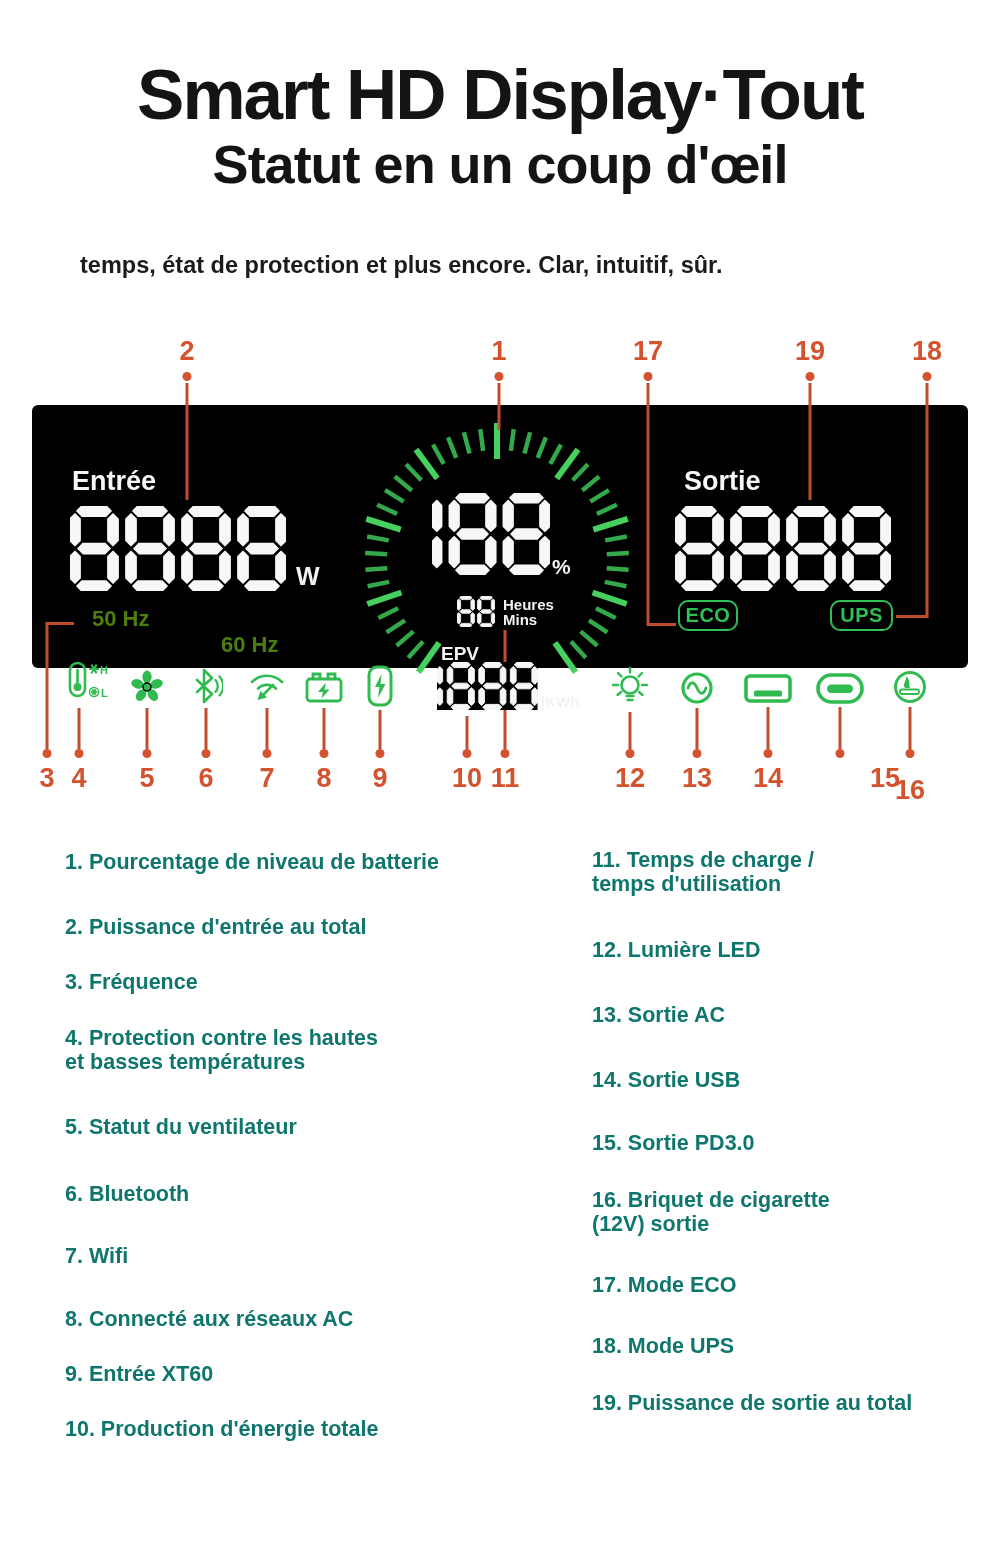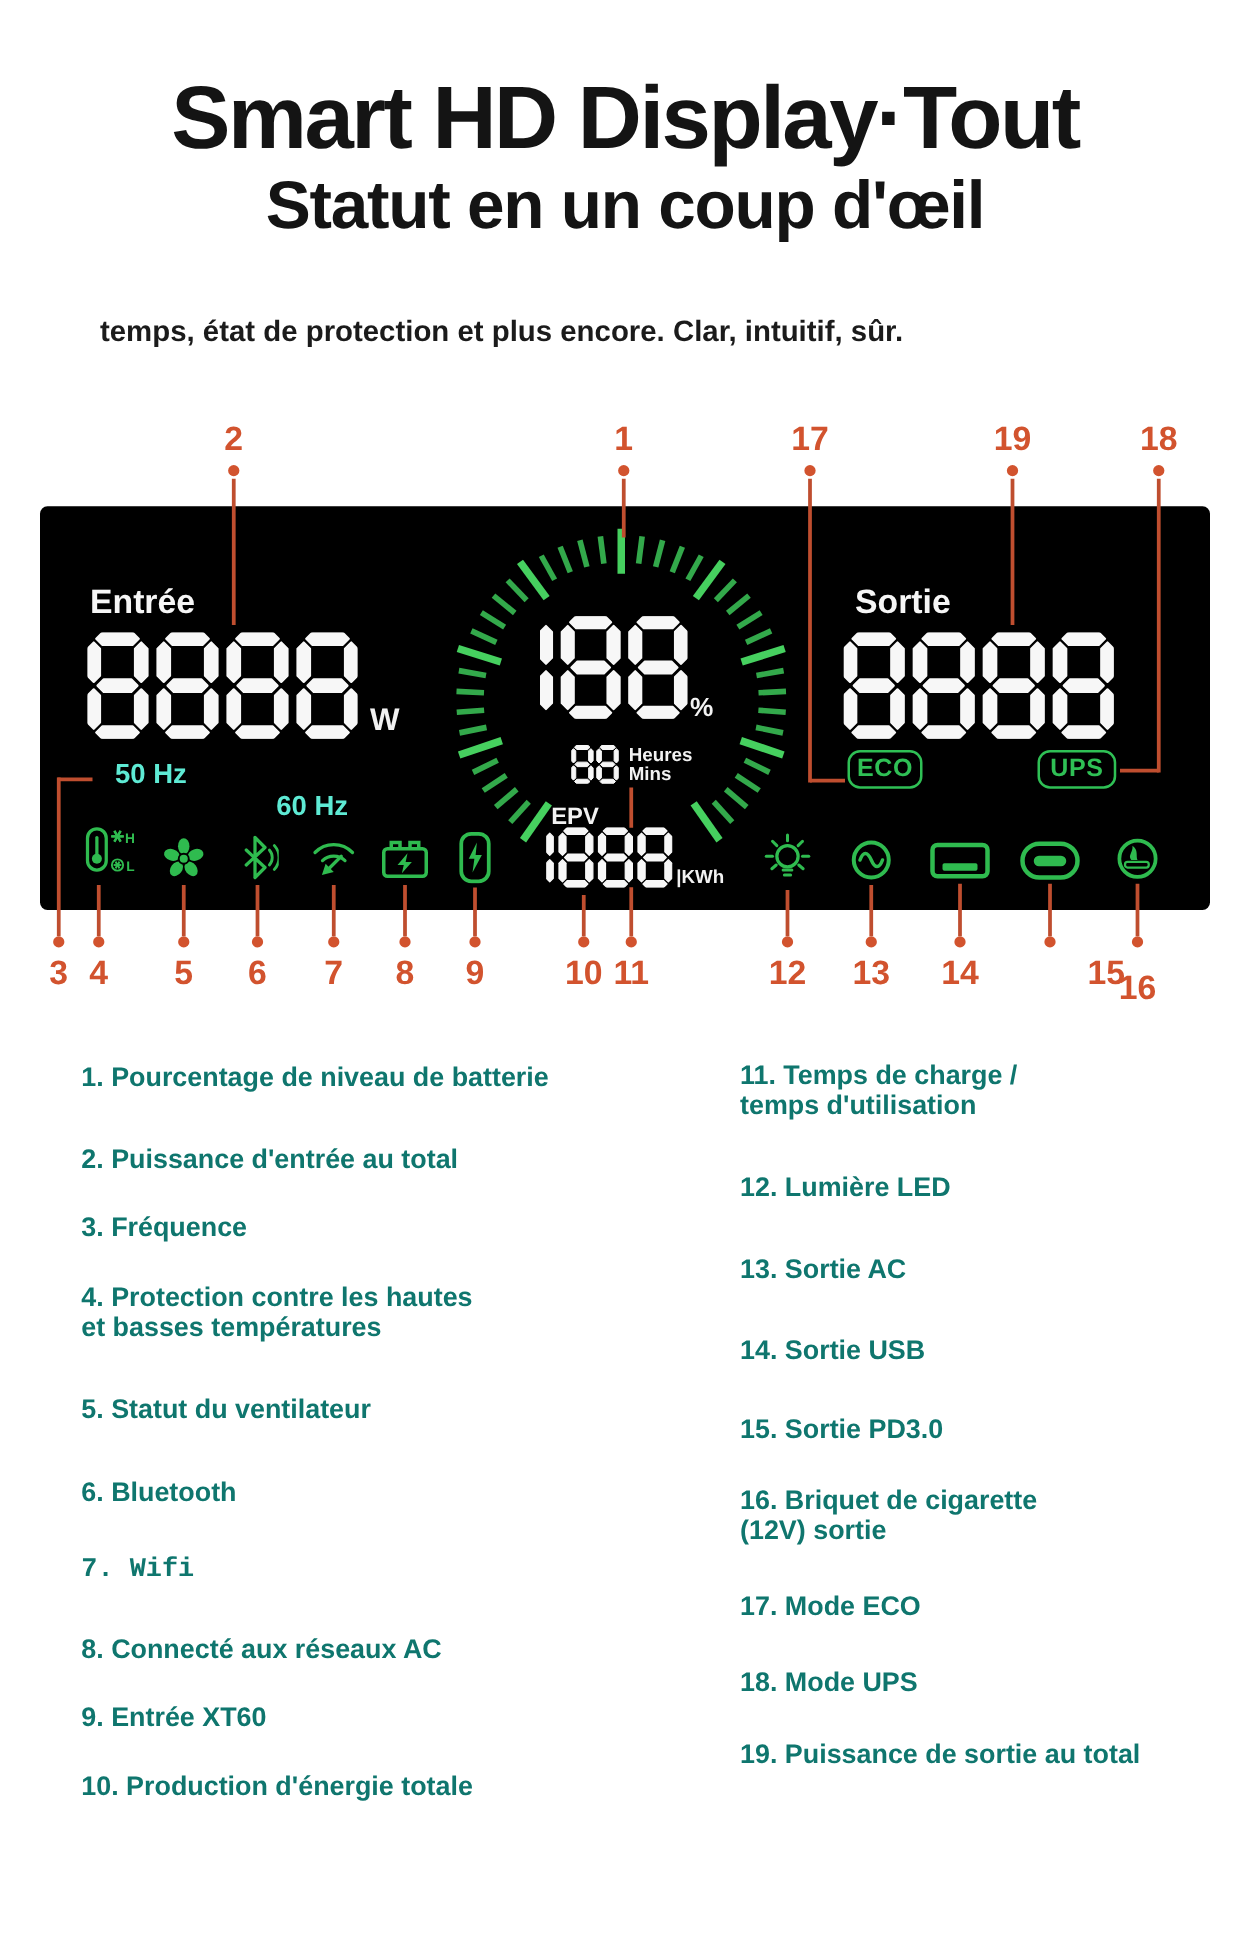--- a/index.html
+++ b/index.html
@@ -6,25 +6,25 @@
   .stage{position:relative;width:1000px;height:1547px;background:#ffffff;
          font-family:"Liberation Sans",sans-serif;overflow:hidden;}
   
   .t1{position:absolute;left:0;right:0;top:54px;text-align:center;
       font-size:71px;font-weight:700;letter-spacing:-2px;color:#141414;}
   .t2{position:absolute;left:0;right:0;top:133px;text-align:center;
       font-size:54px;font-weight:700;letter-spacing:-1px;color:#141414;}
   .desc{position:absolute;left:80px;top:222px;width:860px;
         font-size:23.5px;font-weight:700;color:#1b1b1b;line-height:1.22;}
   
-  .panel{position:absolute;left:32px;top:405px;width:936px;height:323px;
+  .panel{position:absolute;left:32px;top:405px;width:936px;height:263px;
          background:#000;border-radius:6px;}
   .abs{position:absolute;}
   .lbl{position:absolute;color:#f6f6f6;font-weight:700;font-size:27px;z-index:2;}
-  .hz{position:absolute;color:#5eead4;font-weight:700;font-size:22px;z-index:2;}
+  .hz{position:absolute;color:#4d7c0f;font-weight:700;font-size:22px;z-index:2;}
   .unit{position:absolute;color:#f2f2f2;font-weight:700;z-index:3;}
   .badge{position:absolute;box-sizing:border-box;border:2.5px solid #2fc055;
          color:#2fc055;border-radius:10px;font-weight:700;font-size:20px;
          display:flex;align-items:center;justify-content:center;z-index:2;
          letter-spacing:0.5px;}
   .seg{position:absolute;z-index:2;line-height:0;}
   .tunit{position:absolute;color:#f2f2f2;font-weight:700;font-size:15px;
          line-height:1.0;z-index:2;}
   .icon{position:absolute;line-height:0;z-index:2;}
   
@@ -391,21 +391,21 @@
       <div class="leg" style="left: 65px; top: 1026px;">
         <div>4. Protection contre les hautes</div>
         <div>et basses températures</div>
       </div>
       <div class="leg" style="left: 65px; top: 1115px;">
         <div>5. Statut du ventilateur</div>
       </div>
       <div class="leg" style="left: 65px; top: 1182px;">
         <div>6. Bluetooth</div>
       </div>
-      <div class="leg" style="left: 65px; top: 1244px; font-family: Liberation Mono, monospace;">
+      <div class="leg" style="left: 65px; top: 1244px;">
         <div>7. Wifi</div>
       </div>
       <div class="leg" style="left: 65px; top: 1307px;">
         <div>8. Connecté aux réseaux AC</div>
       </div>
       <div class="leg" style="left: 65px; top: 1362px;">
         <div>9. Entrée XT60</div>
       </div>
       <div class="leg" style="left: 65px; top: 1417px;">
         <div>10. Production d'énergie totale</div>

